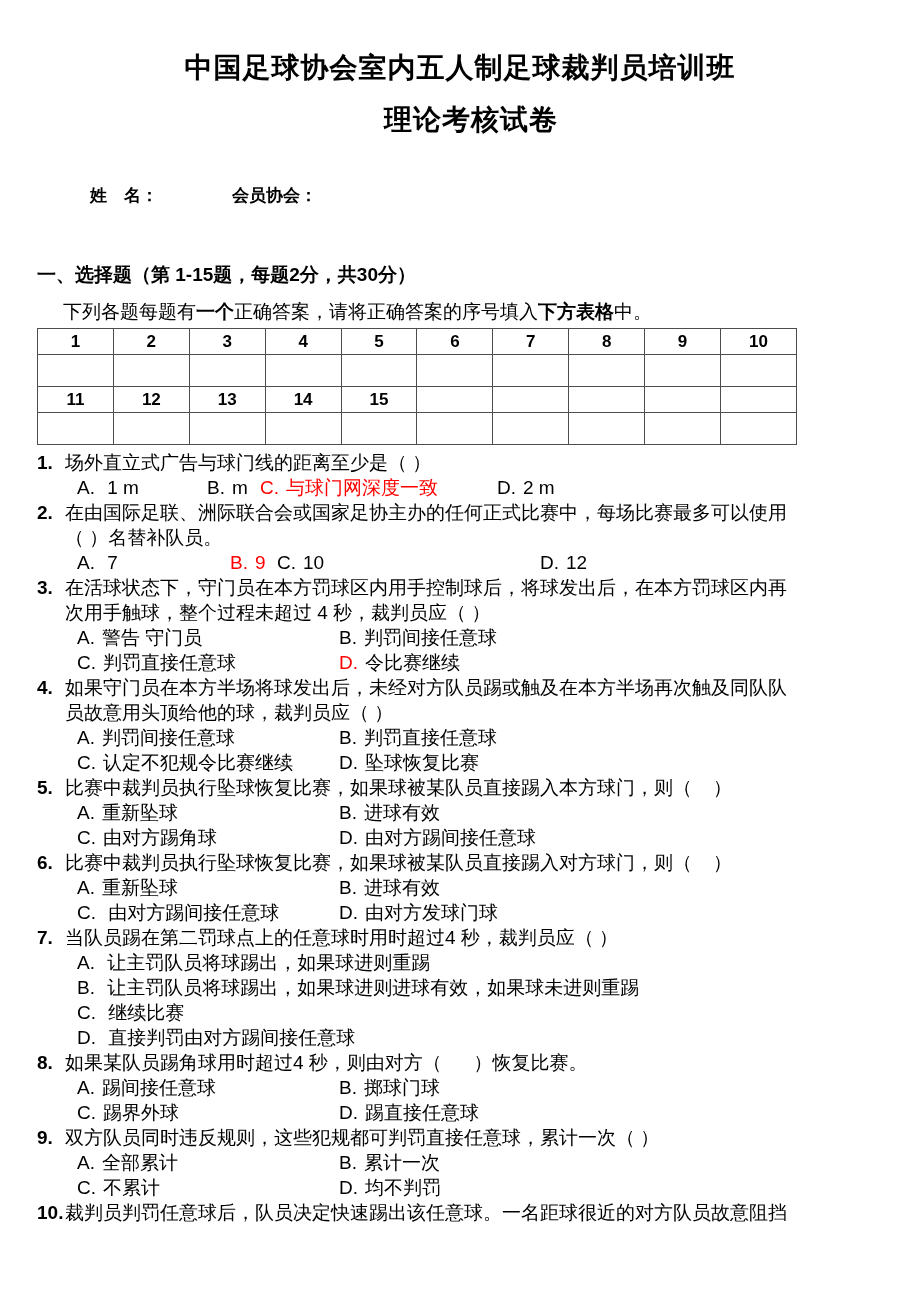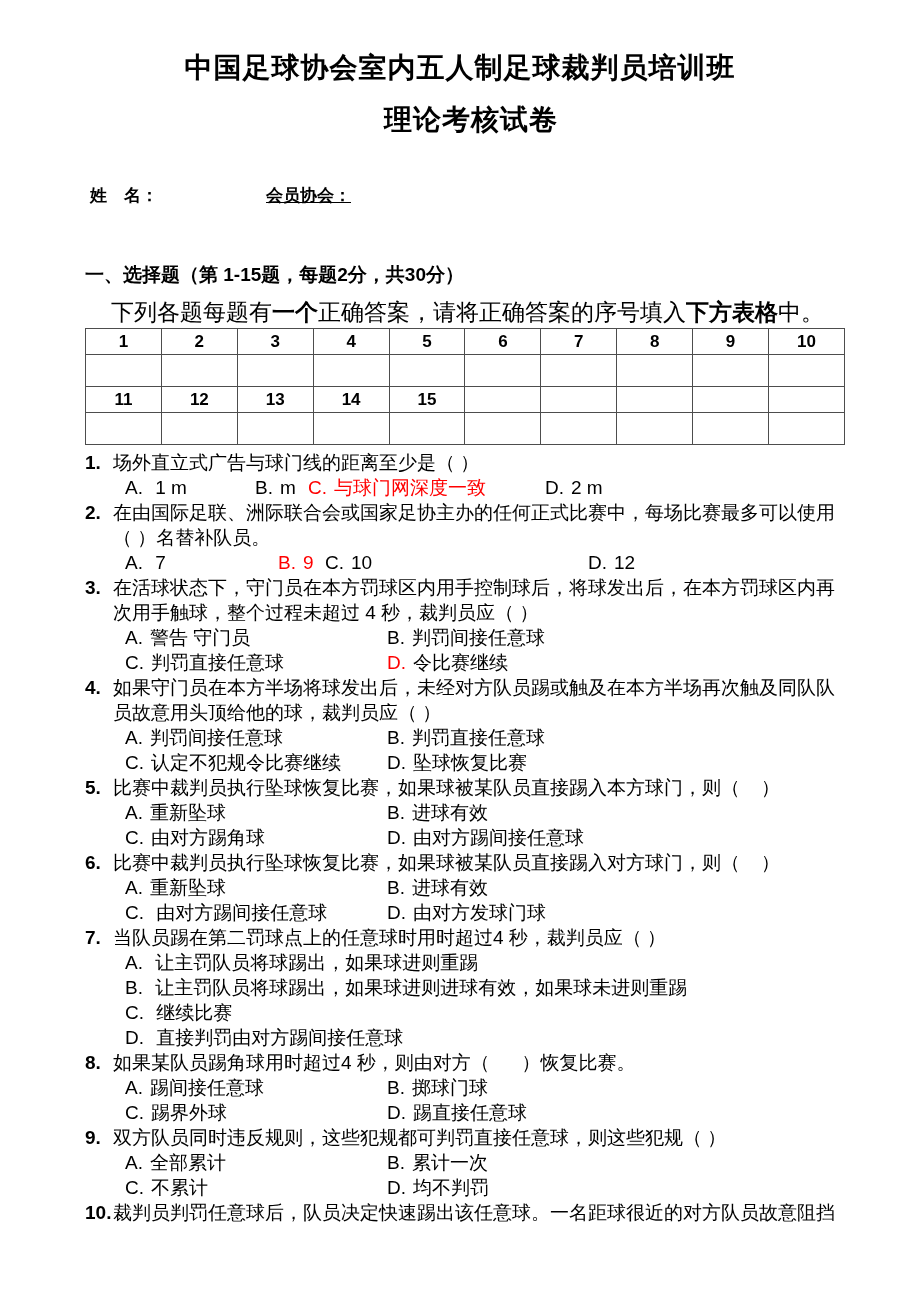--- a/index.html
+++ b/index.html
@@ -27,30 +27,30 @@
     line-height:36px;
     letter-spacing:1px;
     padding-left:22px;
   }
   .name-row {
     margin:45px 0 0 90px;
     font-size:17px; font-weight:bold;
     line-height:26px;
     display:flex;
   }
-  .assoc-label { margin-left:108px;text-decoration:underline; }
-  .content { padding:0 72px 0 85px; }
+  .assoc-label { margin-left:74px; }
+  .content { padding:0 72px 0 37px; }
   .section-heading {
     margin-top:54px;
     font-size:19px; font-weight:bold;
     line-height:24px;
   }
   .instruction {
     margin:13px 0 0 26px;
-    font-size:23px;
+    font-size:19px;
     line-height:24px;
     white-space:pre-wrap;
   }
   .instruction b { font-weight:bold; }
   table.answer-table {
     margin-top:4px;
     width:760px;
     border-collapse:collapse;
     table-layout:fixed;
   }
@@ -372,21 +372,21 @@
                 <span class="ol">D.</span>
                 <span class="ot">踢直接任意球</span>
               </span>
             </div>
         </div>
       </div>
 
       <div class="q">
         <span class="qn">9.</span>
         <div class="qb">
-          <div class="qt">双方队员同时违反规则，这些犯规都可判罚直接任意球，则这些犯规（ ）</div>
+          <div class="qt">双方队员同时违反规则，这些犯规都可判罚直接任意球，累计一次（ ）</div>
           <div class="orow">
               <span class="opt c1">
                 <span class="ol">A.</span>
                 <span class="ot">全部累计</span>
               </span>
               <span class="opt">
                 <span class="ol">B.</span>
                 <span class="ot">累计一次</span>
               </span>
             </div>

